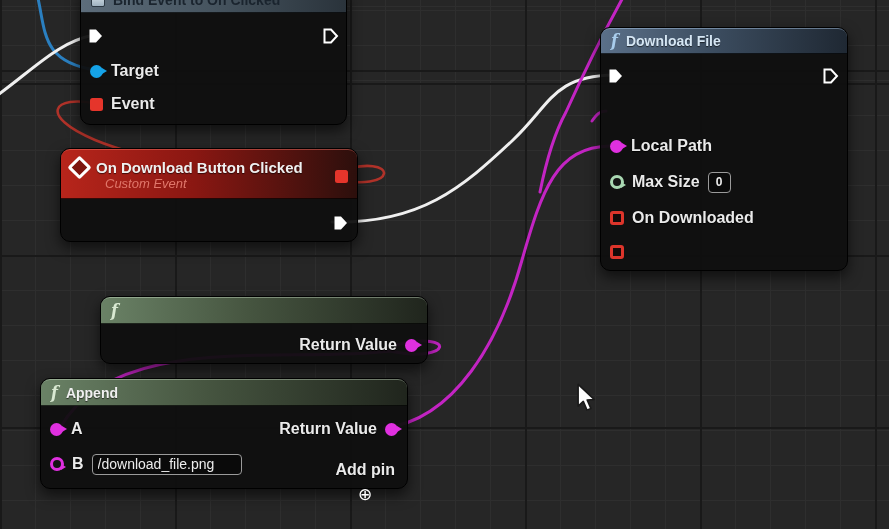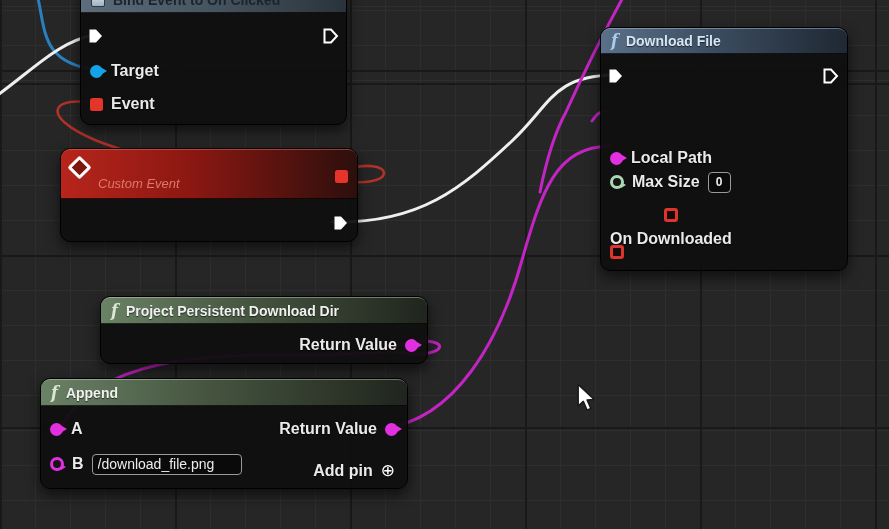--- a/index.html
+++ b/index.html
@@ -83,21 +83,21 @@
   .pin-grid span{background:#e030e0;border-radius:0.5px;}
   
   .pin-exec{width:16px;height:16px;flex:0 0 auto;}
   
   .val-box{border:1.5px solid #9a9a9a;border-radius:4px;background:rgba(0,0,0,0.35);
       color:#ececec;font-size:14px;font-family:"Liberation Sans",sans-serif;
       height:19px;display:flex;align-items:center;padding:0 5px;}
   .text-input{width:138px;outline:none;}
   input.val-box{box-sizing:content-box;}
   .int-box{width:11px;justify-content:center;font-weight:bold;font-size:12px;}
-  .addpin{display:flex;align-items:center;}
+  .addpin{display:flex;align-items:center;flex-direction:column;}
   .addpin .plus{font-size:17px;line-height:16px;color:#fff;font-weight:normal;}
   #cursor{position:absolute;z-index:10;}
 </style>
 </head>
 <body>
 
 <div id="canvas">
 
   <svg id="wires" width="889" height="529">
 
@@ -140,37 +140,37 @@
     <div class="row" style="left:9px;top:107px;">
       <span class="pin-square sq-red"></span>
       <span class="pin-label">Event</span>
     </div>
   </div>
 
   <div class="node" style="left:60px;top:148px;width:296px;height:92px;">
     <div class="node-header hdr-red">
       <div class="hdr-red-titlewrap">
         <span class="event-diamond"></span>
+        <span class="node-title" style="font-size:15px;">On Download Button Clicked</span>
       </div>
-      <span class="node-subtitle" style="margin-left:27px;">Custom Event</span>
+      <span class="node-subtitle" style="margin-left:34px;">Custom Event</span>
     </div>
     <div class="row" style="right:9px;top:17px;">
       <span class="pin-square sq-red"></span>
     </div>
     <div class="row" style="right:8px;top:64px;">
       <svg class="pin-exec" viewBox="0 0 16 16">
         <path d="M1.5,1.5 h6.5 l6,6.5 l-6,6.5 h-6.5 z" fill="#ffffff"></path>
         </svg>
     </div>
   </div>
 
   <div class="node" style="left:100px;top:296px;width:326px;height:66px;">
     <div class="node-header hdr-green">
       <span class="fn-glyph">f</span>
-      <span class="node-title">Project Persistent Download Dir</span>
     </div>
     <div class="row" style="right:9px;top:38px;">
       <span class="pin-label">Return Value</span>
       <span class="pin-dot dot-magenta"></span>
     </div>
   </div>
 
   <div class="node" style="left:40px;top:378px;width:366px;height:109px;">
     <div class="node-header hdr-green">
       <span class="fn-glyph">f</span>
@@ -203,30 +203,30 @@
     <div class="row" style="left:7px;top:38px;">
       <svg class="pin-exec" viewBox="0 0 16 16">
         <path d="M1.5,1.5 h6.5 l6,6.5 l-6,6.5 h-6.5 z" fill="#ffffff"></path>
         </svg>
     </div>
     <div class="row" style="right:8px;top:38px;">
       <svg class="pin-exec" viewBox="0 0 16 16">
         <path d="M1.5,1.5 h6.5 l6,6.5 l-6,6.5 h-6.5 z" fill="none" stroke="#ffffff" stroke-width="2"></path>
         </svg>
     </div>
-    <div class="row" style="left:9px;top:120px;">
+    <div class="row" style="left:9px;top:108px;">
       <span class="pin-dot dot-magenta"></span>
       <span class="pin-label">Local Path</span>
     </div>
     <div class="row" style="left:9px;top:144px;">
       <span class="pin-dot dot-green-hollow"></span>
       <span class="pin-label">Max Size</span>
       <span class="val-box int-box">0</span>
     </div>
-    <div class="row" style="left:9px;top:180px;flex-direction:column;">
+    <div class="row" style="left:9px;top:180px;">
       <span class="pin-square sq-red-hollow"></span>
       <span class="pin-label">On Downloaded</span>
     </div>
     <div class="row" style="left:9px;top:214px;">
       <span class="pin-square sq-red-hollow"></span>
     </div>
   </div>
 
   <svg id="cursor" style="left:575px;top:383px;" width="22" height="30" viewBox="0 0 13 21">
     <path d="M1,1 L1,16.2 L4.6,12.9 L7.2,19 L9.9,17.8 L7.3,11.9 L12.2,11.5 Z" fill="#ffffff" stroke="#1a1a1a" stroke-width="1.1" stroke-linejoin="round"></path>

